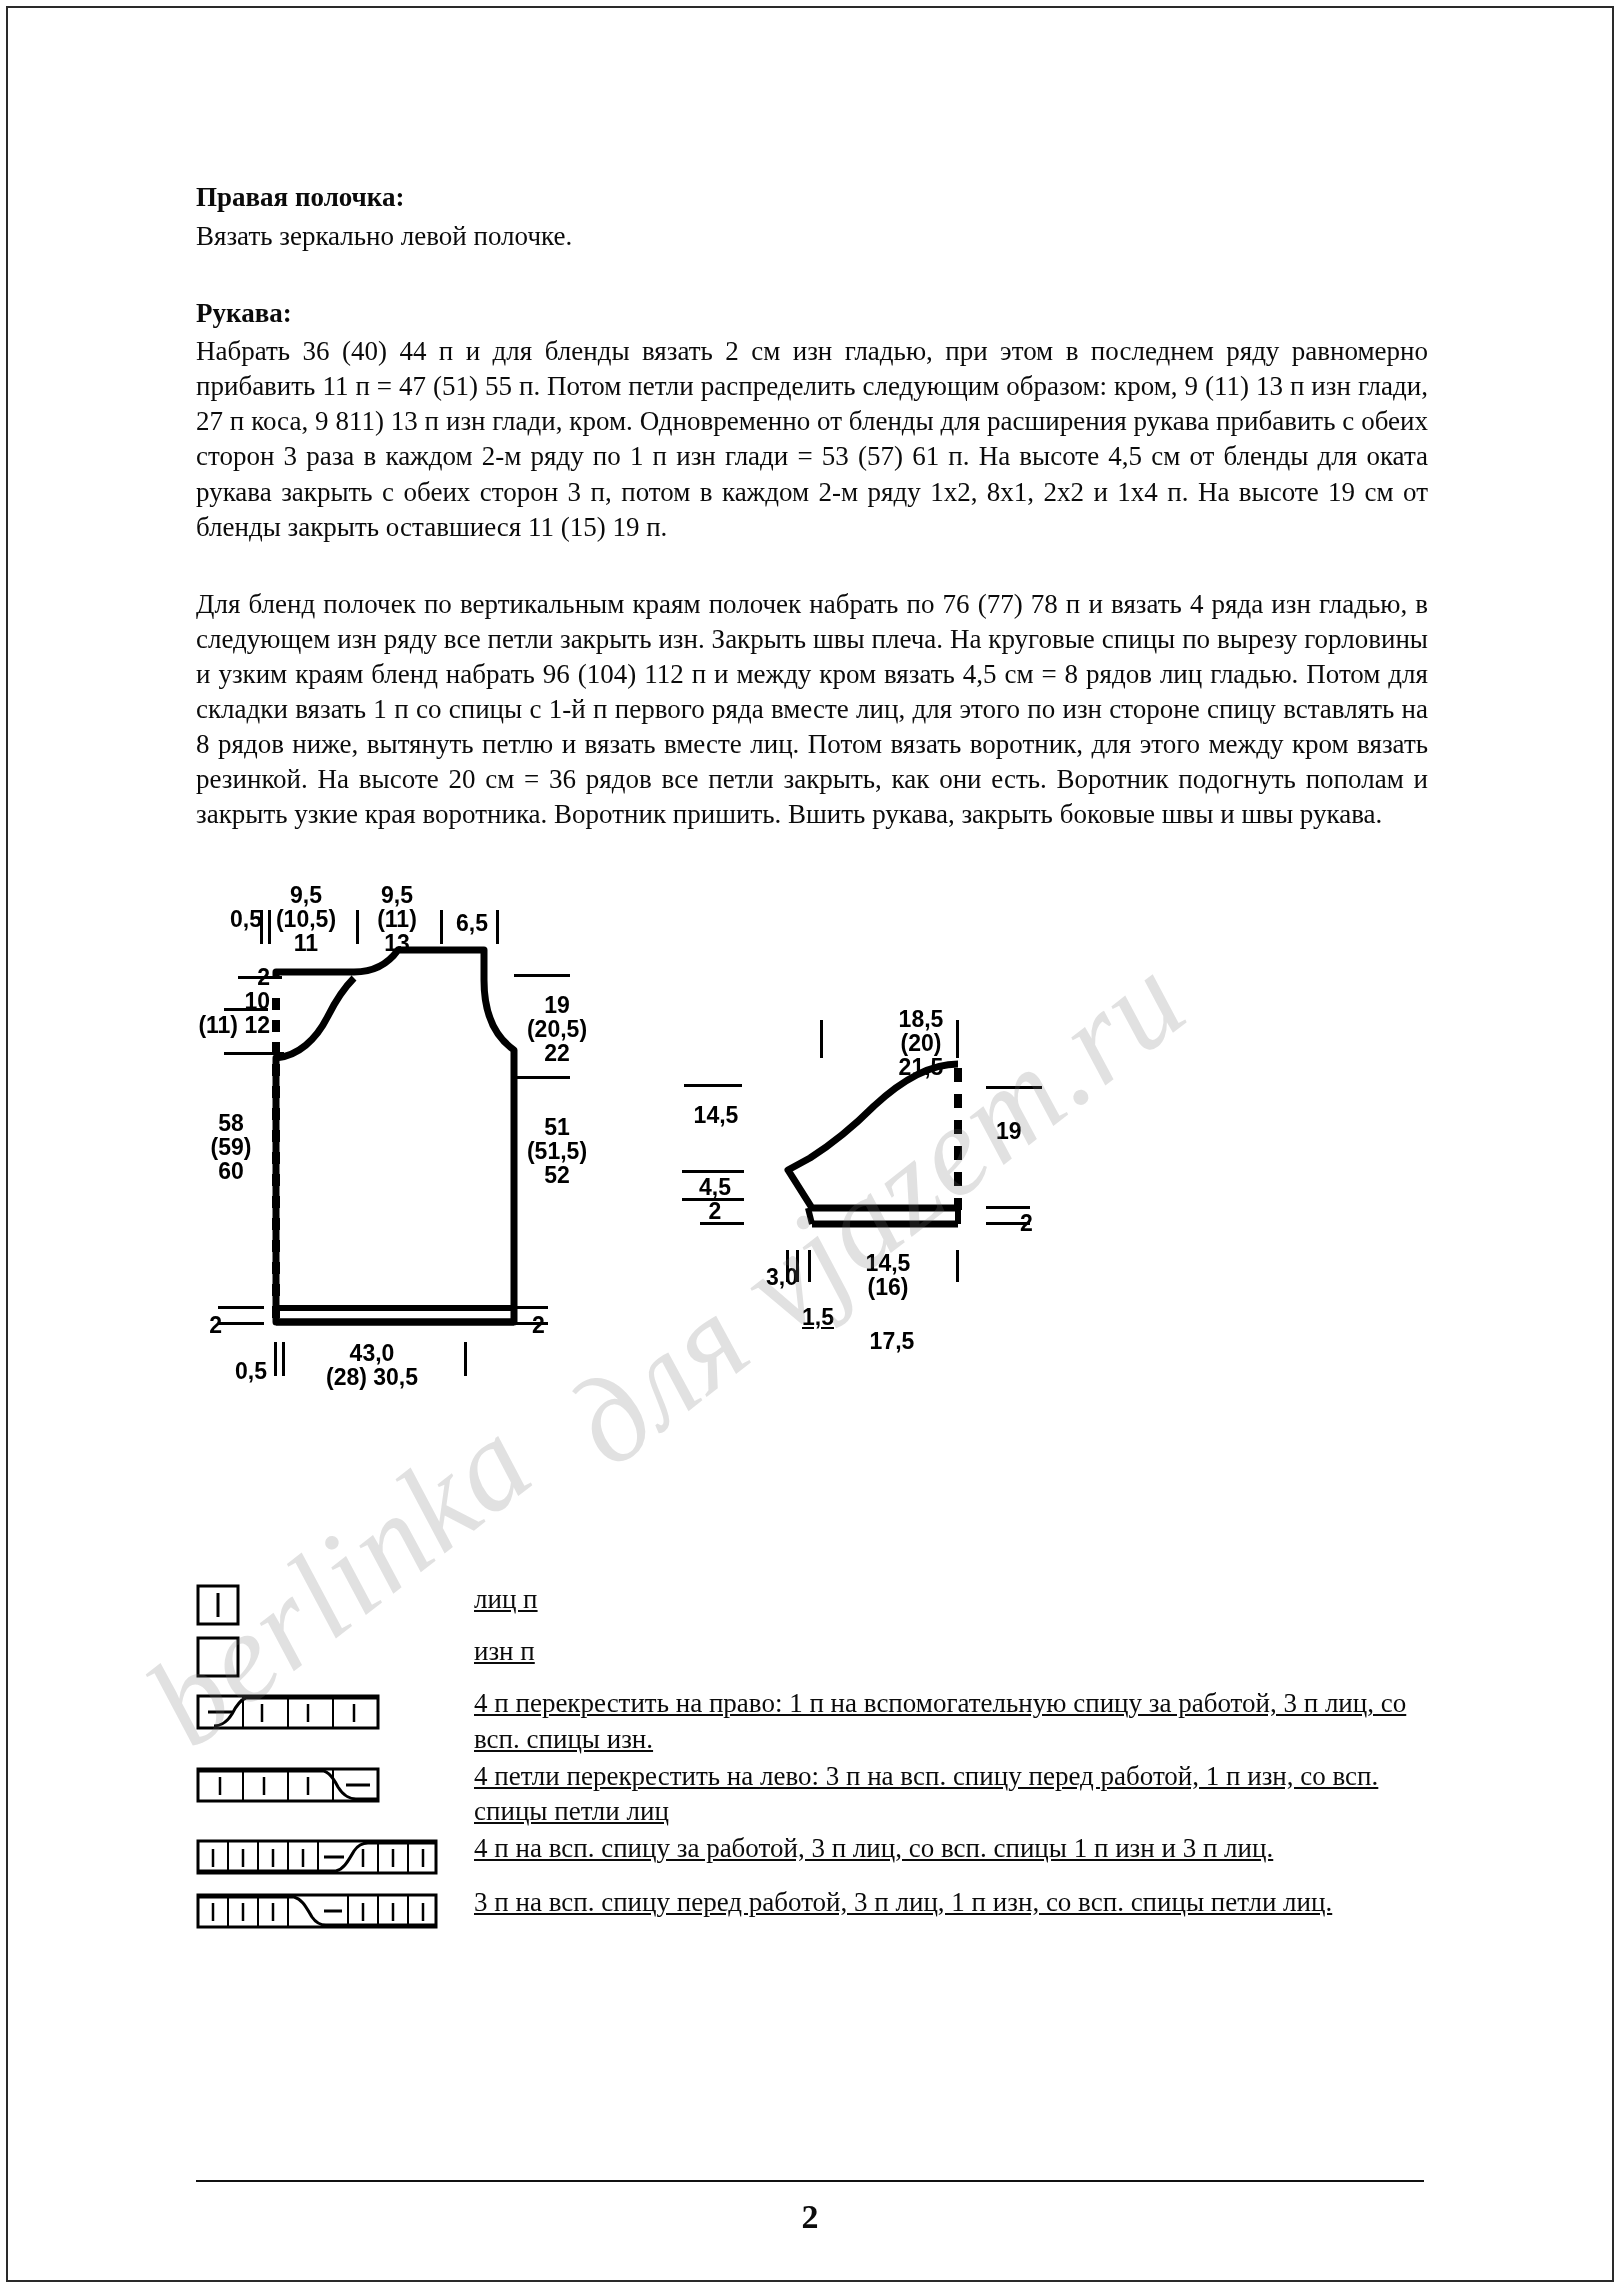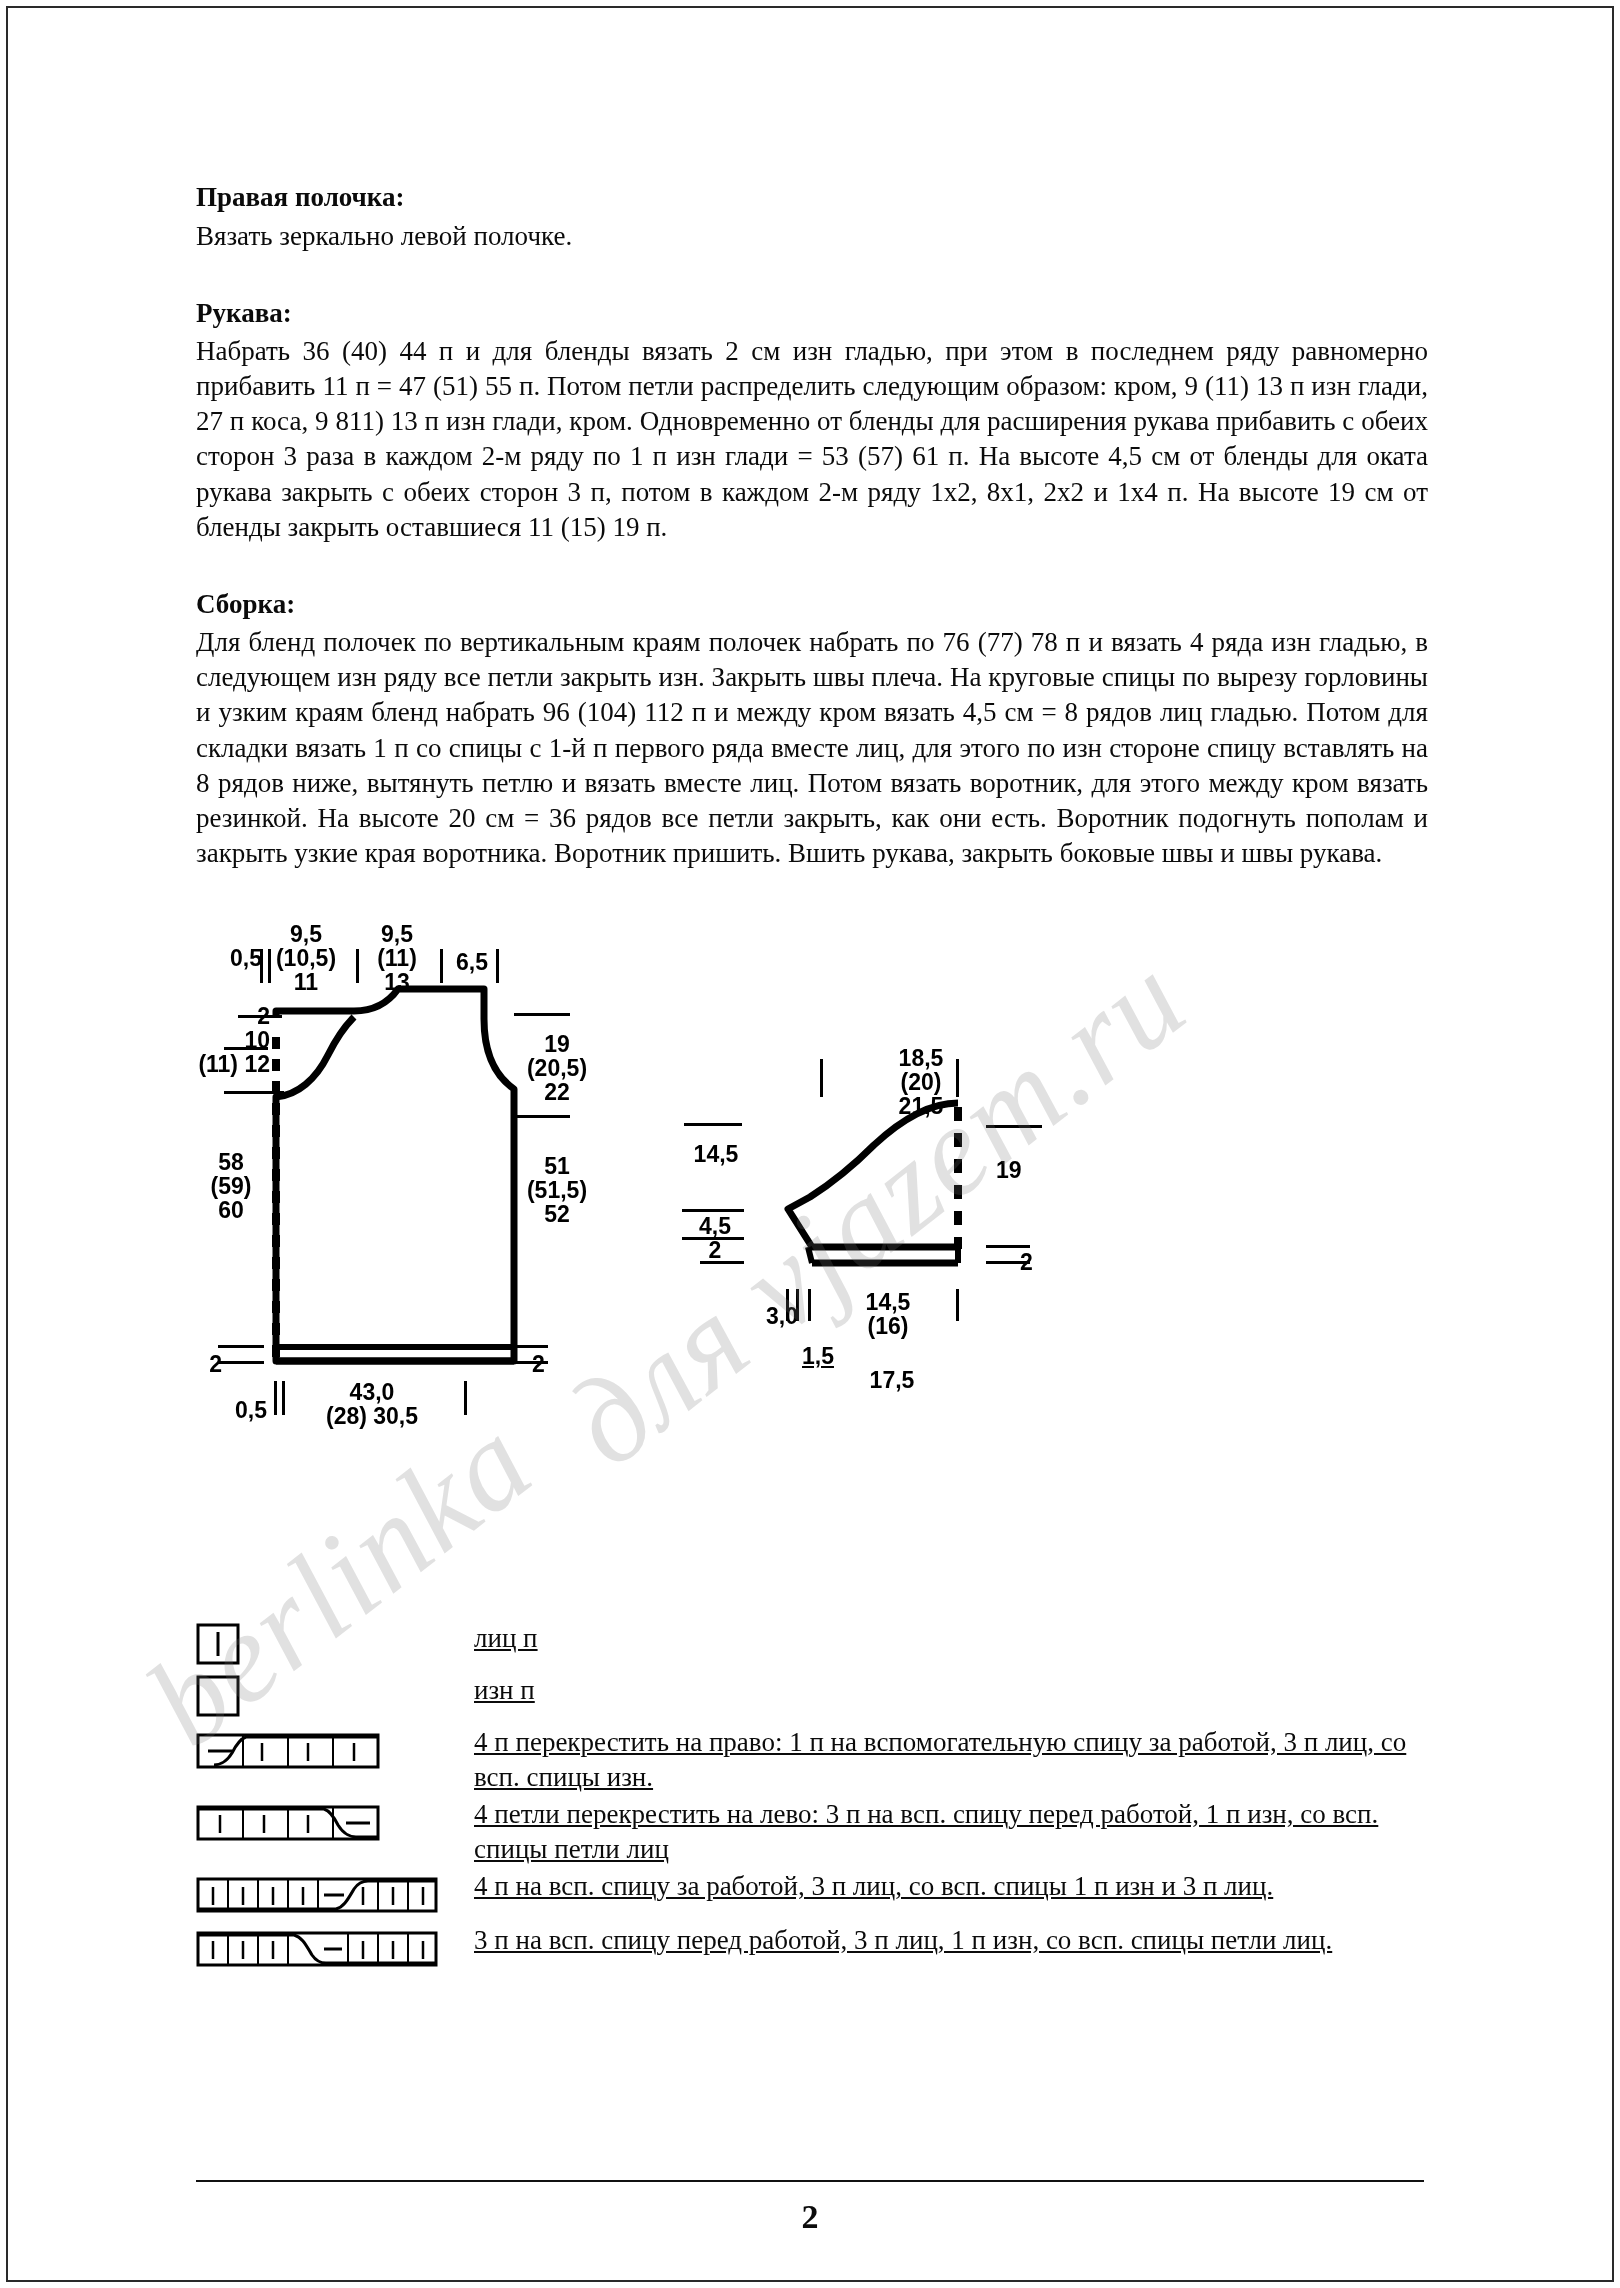--- a/index.html
+++ b/index.html
@@ -163,21 +163,20 @@
     <h2 class="sec">Правая полочка:</h2>
     <p class="body">Вязать зеркально левой полочке.</p>
 
     <div class="spacer-lg"></div>
 
     <h2 class="sec">Рукава:</h2>
     <p class="body">Набрать 36 (40) 44 п и для бленды вязать 2 см изн гладью, при этом в последнем ряду равномерно прибавить 11 п = 47 (51) 55 п. Потом петли распределить следующим образом: кром, 9 (11) 13 п изн глади, 27 п коса, 9 811) 13 п изн глади, кром. Одновременно от бленды для расширения рукава прибавить с обеих сторон 3 раза в каждом 2-м ряду по 1 п изн глади = 53 (57) 61 п. На высоте 4,5 см от бленды для оката рукава закрыть с обеих сторон 3 п, потом в каждом 2-м ряду 1х2, 8х1, 2х2 и 1х4 п. На высоте 19 см от бленды закрыть оставшиеся 11 (15) 19 п.</p>
 
     <div class="spacer-lg"></div>
 
-    <h2 class="sec">Сборка:</h2>
     <p class="body">Для бленд полочек по вертикальным краям полочек набрать по 76 (77) 78 п и вязать 4 ряда изн гладью, в следующем изн ряду все петли закрыть изн. Закрыть швы плеча. На круговые спицы по вырезу горловины и узким краям бленд набрать 96 (104) 112 п и между кром вязать 4,5 см = 8 рядов лиц гладью. Потом для складки вязать 1 п со спицы с 1-й п первого ряда вместе лиц, для этого по изн стороне спицу вставлять на 8 рядов ниже, вытянуть петлю и вязать вместе лиц. Потом вязать воротник, для этого между кром вязать резинкой. На высоте 20 см = 36 рядов все петли закрыть, как они есть. Воротник подогнуть пополам и закрыть узкие края воротника. Воротник пришить. Вшить рукава, закрыть боковые швы и швы рукава.</p>
 
     <div class="schematics">
 
       <div class="dim" style="left:22px; top:18px; width:56px;">0,5</div>
       <div class="dim" style="left:62px; top:-6px; width:96px;">9,5
 (10,5)
 11</div>
       <div class="dim" style="left:158px; top:-6px; width:86px;">9,5
 (11)

